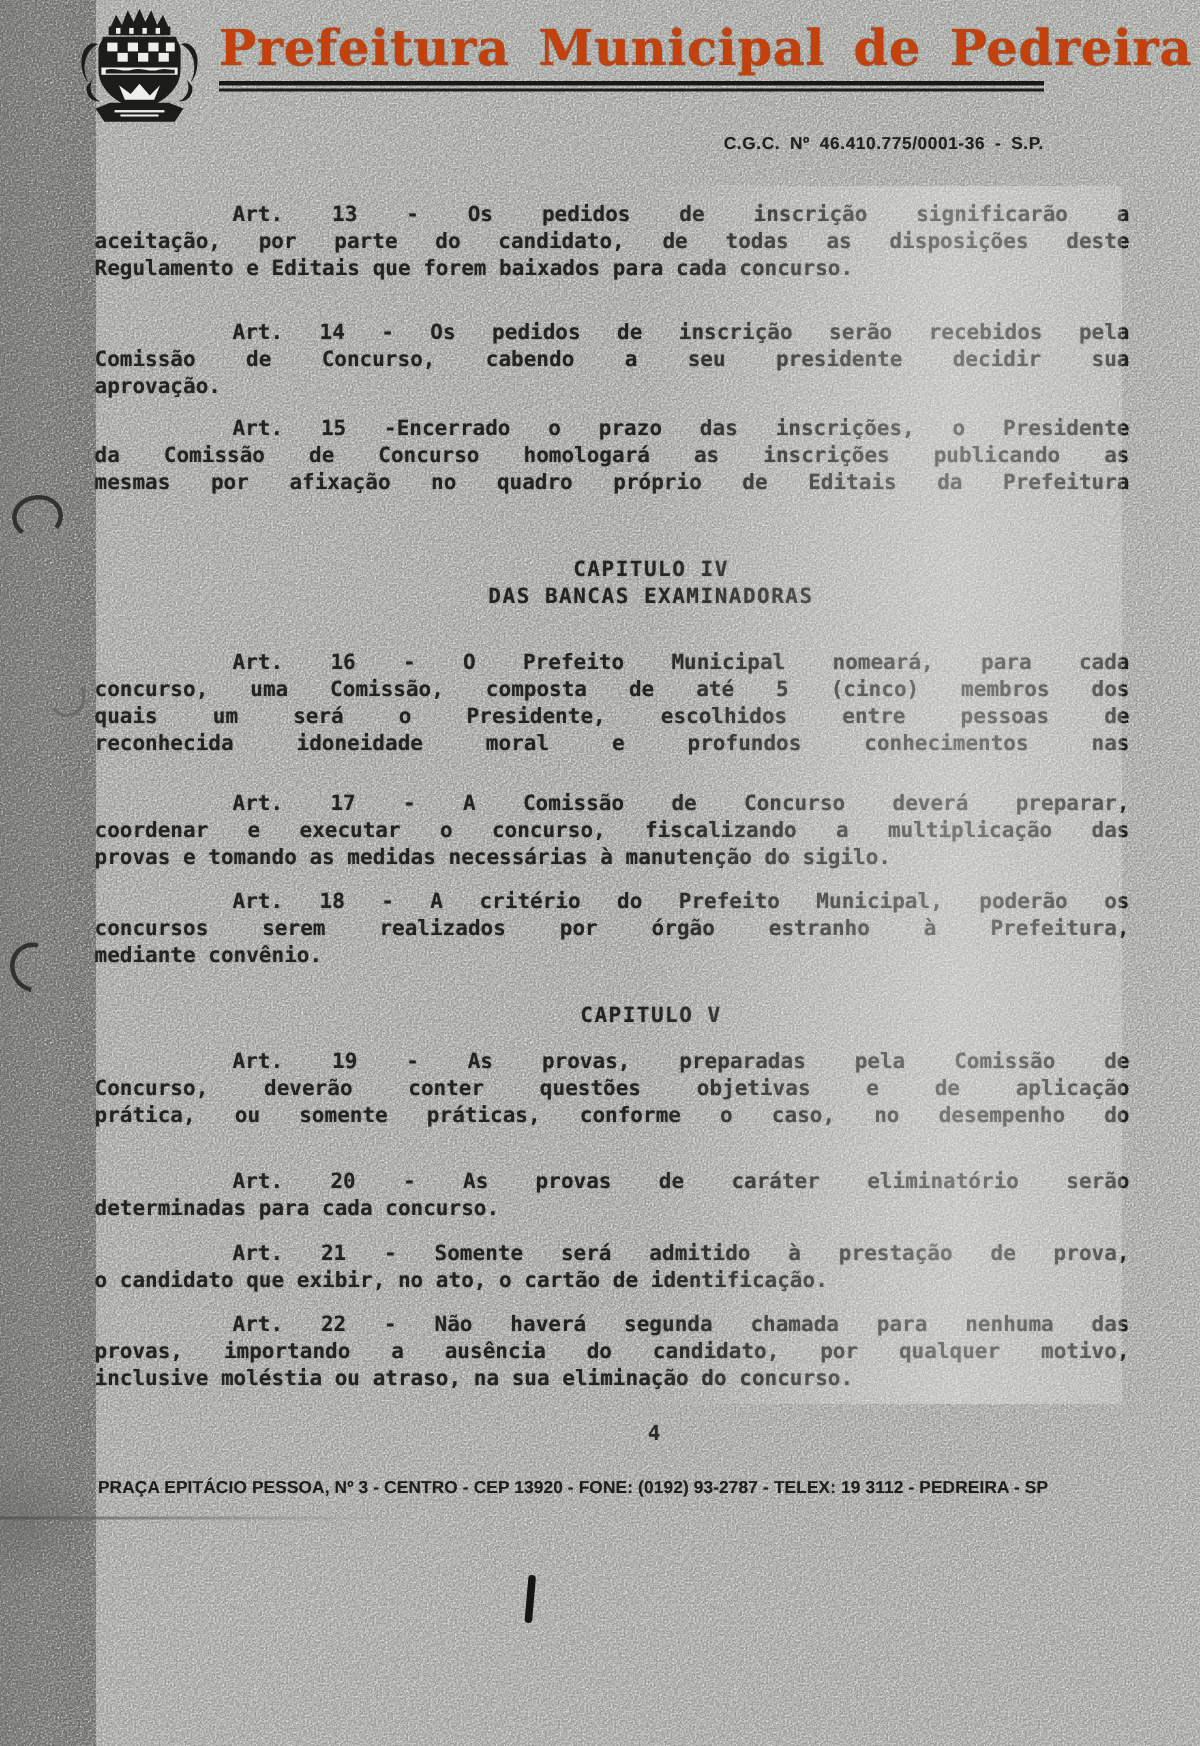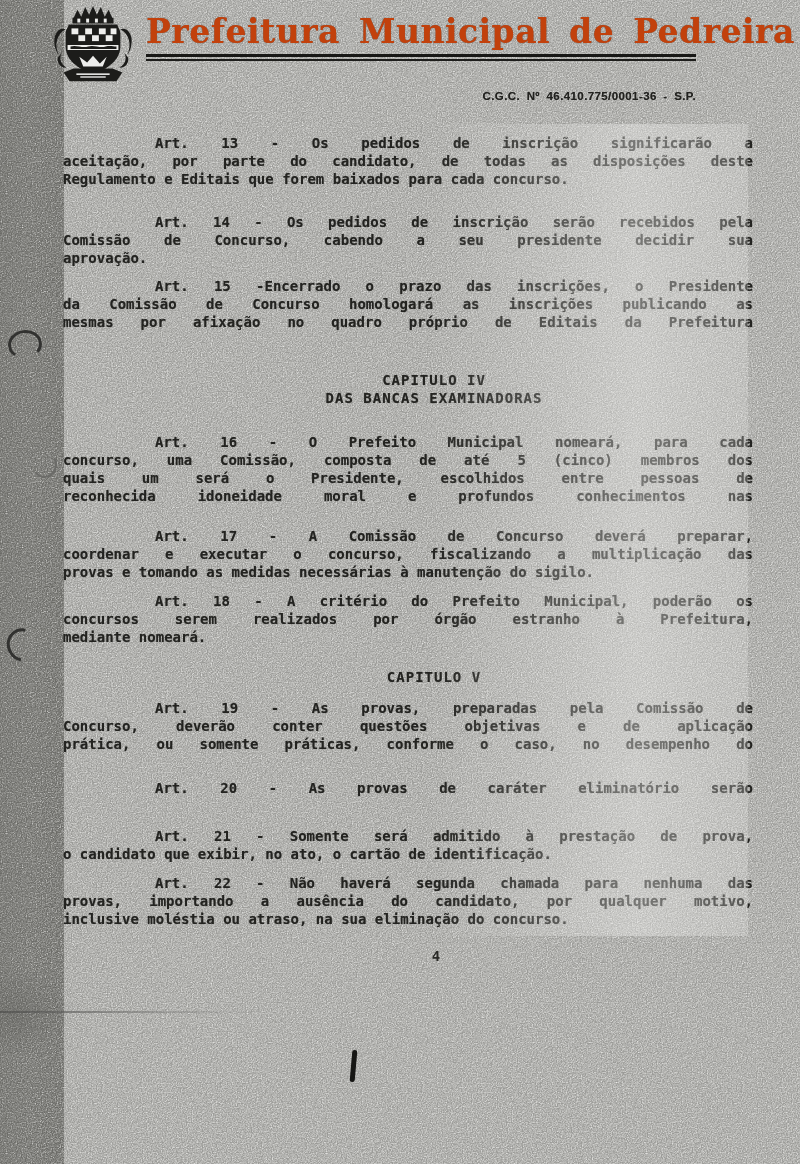--- a/index.html
+++ b/index.html
@@ -162,45 +162,47 @@
       <div class="line">reconhecida idoneidade moral e profundos conhecimentos nas</div>
     </div>
   <div class="para" style="top:527px">
       <div class="line first">Art. 17 - A Comissão de Concurso deverá preparar,</div>
       <div class="line">coordenar e executar o concurso, fiscalizando a multiplicação das</div>
       <div class="line last">provas e tomando as medidas necessárias à manutenção do sigilo.</div>
     </div>
   <div class="para" style="top:592px">
       <div class="line first">Art. 18 - A critério do Prefeito Municipal, poderão os</div>
       <div class="line">concursos serem realizados por órgão estranho à Prefeitura,</div>
-      <div class="line last">mediante nomeará.</div>
+      <div class="line last">mediante convênio.</div>
     </div>
   <div class="para heading" style="top:668px">
       <div class="line first last">CAPITULO V</div>
     </div>
   <div class="para" style="top:699px">
       <div class="line first">Art. 19 - As provas, preparadas pela Comissão de</div>
       <div class="line">Concurso, deverão conter questões objetivas e de aplicação</div>
       <div class="line">prática, ou somente práticas, conforme o caso, no desempenho do</div>
     </div>
   <div class="para" style="top:779px">
       <div class="line first">Art. 20 - As provas de caráter eliminatório serão</div>
+      <div class="line last">determinadas para cada concurso.</div>
     </div>
   <div class="para" style="top:827px">
       <div class="line first">Art. 21 - Somente será admitido à prestação de prova,</div>
       <div class="line last">o candidato que exibir, no ato, o cartão de identificação.</div>
     </div>
   <div class="para" style="top:874px">
       <div class="line first">Art. 22 - Não haverá segunda chamada para nenhuma das</div>
       <div class="line">provas, importando a ausência do candidato, por qualquer motivo,</div>
       <div class="line last">inclusive moléstia ou atraso, na sua eliminação do concurso.</div>
     </div>
 
   <div class="pagenum">4</div>
 
+  <div class="footer">PRAÇA EPITÁCIO PESSOA, Nº 3  -  CENTRO  -  CEP 13920  -  FONE: (0192) 93-2787  -  TELEX: 19 3112  -  PEDREIRA - SP</div>
   <div class="footer-line"></div>
 
   <div class="fade-overlay"></div>
 
   <div class="arc arc1"></div>
   <div class="arc arc2"></div>
   <div class="arc arc3"></div>
   <div class="ink-mark"></div>
 
 </div>

